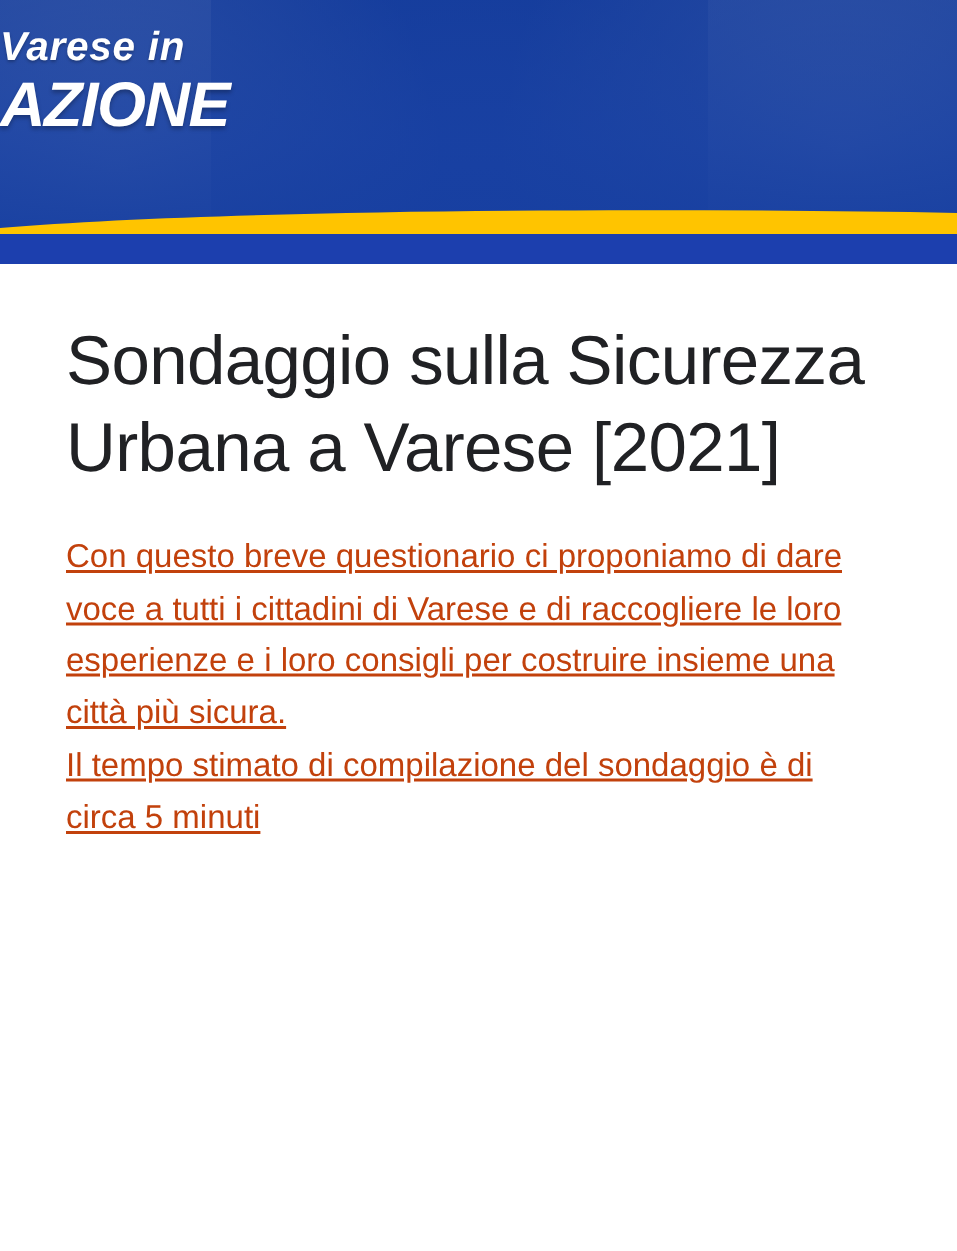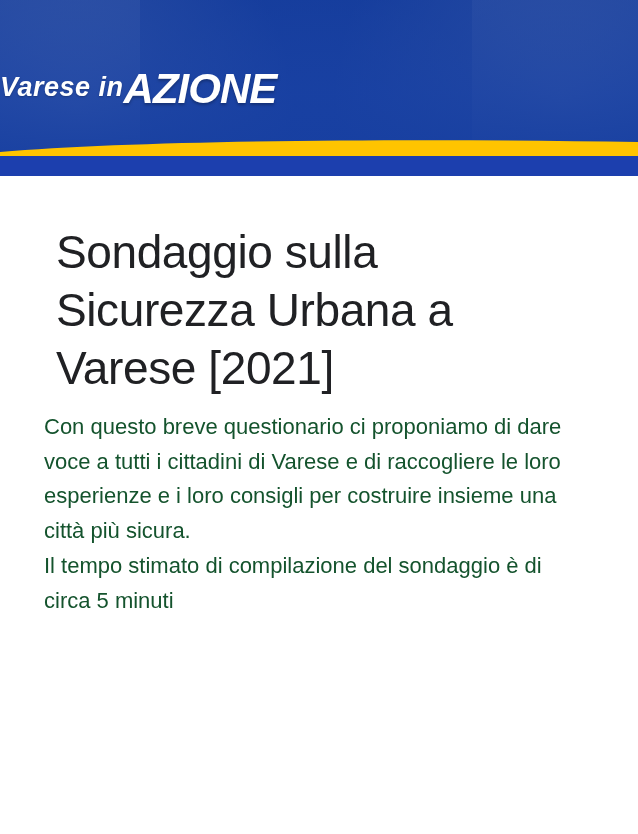--- a/index.html
+++ b/index.html
@@ -49,22 +49,22 @@
     inset: 0;
     background: linear-gradient(180deg, rgba(20,58,150,0.55) 0%, rgba(22,62,160,0.78) 60%, rgba(22,62,160,0.92) 100%);
     pointer-events: none;
   }
   .banner-inner {
     position: relative;
     z-index: 3;
     width: 100%;
     height: 100%;
     display: flex;
-    flex-direction: row;
-    align-items: center;
+    flex-direction: column;
+    align-items: flex-start;
     justify-content: flex-start;
     padding-top: 18px;
     box-sizing: border-box;
   }
   .logo-top {
     color: #ffffff;
     font-size: 27px;
     font-weight: bold;
     font-style: italic;
     letter-spacing: 0.5px;
@@ -105,33 +105,34 @@
     background: #ffffff;
     flex: none;
   }
 
   
   .content {
     padding: 24px 44px 0 44px;
     box-sizing: border-box;
   }
   .title {
-    margin: 12px;
+    margin: 0;
     color: #202124;
     font-size: 46px;
     font-weight: normal;
     line-height: 1.26;
     letter-spacing: -0.4px;
   }
   .description {
-    margin-top: 12px;
-    color: #14532d;
+    margin-top: 26px;
+    color: #c2410c;
     font-size: 22px;
     line-height: 1.58;
     white-space: pre-line;
+    text-decoration: underline;
   }
 </style>
 </head>
 <body>
 
 <div class="page">
 
   <div class="banner">
     <div class="banner-photos"></div>
     <div class="banner-overlay"></div>

